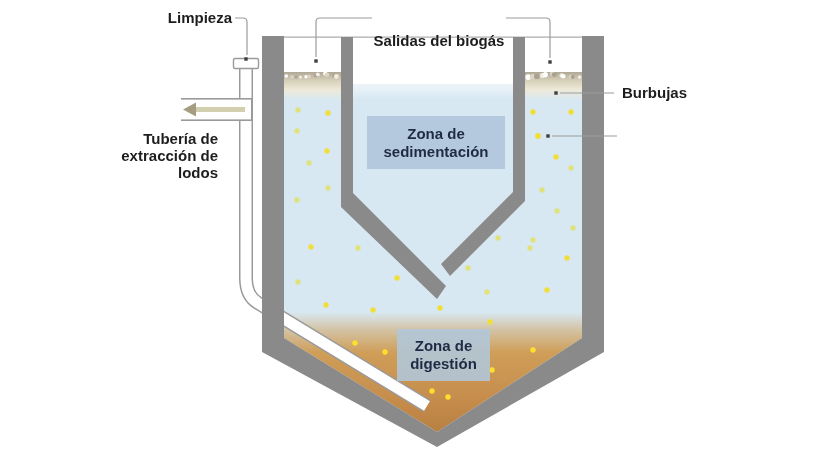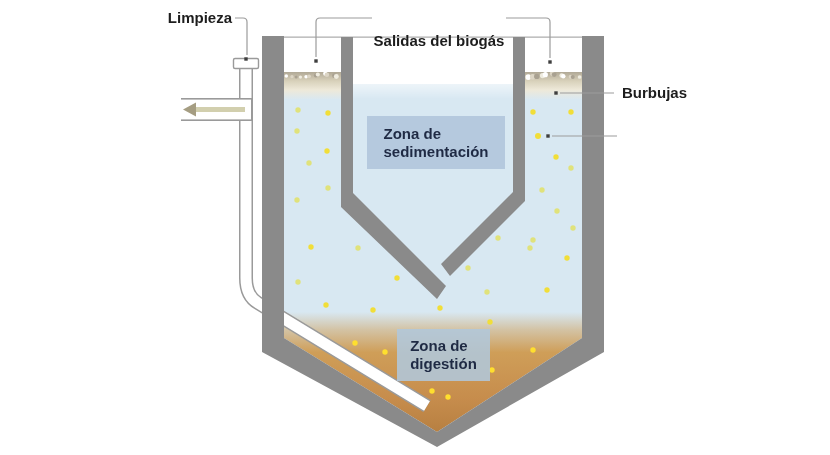--- a/index.html
+++ b/index.html
@@ -10,21 +10,21 @@
   #diagram-svg{position:absolute;left:0;top:0;}
   .lbl{
     position:absolute;font-weight:700;font-size:15px;line-height:1.12;
     color:#1d1d1d;white-space:pre-line;
   }
   .lbl.right{text-align:right;}
   .lbl.center{text-align:center;}
   .zone{
     position:absolute;display:flex;align-items:center;justify-content:center;
     font-weight:700;font-size:15px;line-height:1.18;color:#1f2a44;
-    white-space:pre-line;
+    text-align:center;white-space:pre-line;
   }
   #zone-sedimentacion{left:367px;top:116px;width:138px;height:53px;background:#b5c9de;}
   #zone-digestion{left:397px;top:329px;width:93px;height:52px;background:rgba(177,199,219,0.88);}
   #label-limpieza{right:598px;top:10px;}
   #label-salidas{left:369px;top:9px;width:140px;margin-top:24px;}
   #label-flotantes{left:622px;top:85px;}
   #label-burbujas{left:625px;top:119px;}
   #label-tuberia{right:612px;top:131px;}
 </style>
 </head>
@@ -169,13 +169,16 @@
   </svg>
 
   <div id="zone-sedimentacion" class="zone">Zona de
 sedimentación</div>
   <div id="zone-digestion" class="zone">Zona de
 digestión</div>
 
   <div id="label-limpieza" class="lbl right">Limpieza</div>
   <div id="label-salidas" class="lbl center">Salidas del biogás</div>
   <div id="label-flotantes" class="lbl">Burbujas</div>
+  <div id="label-tuberia" class="lbl right">Tubería de
+extracción de
+lodos</div>
 </div>
 
 </body></html>

